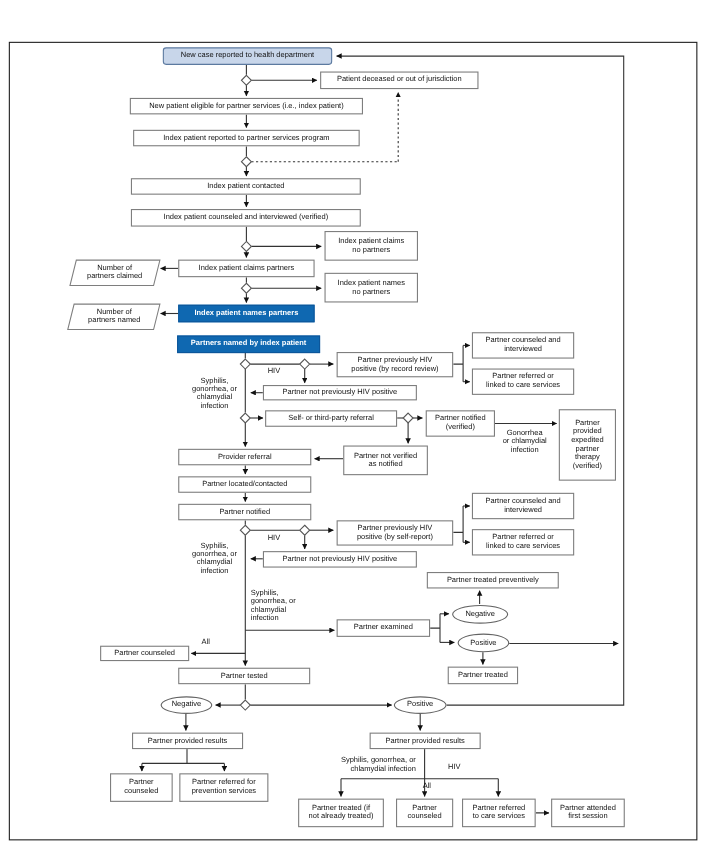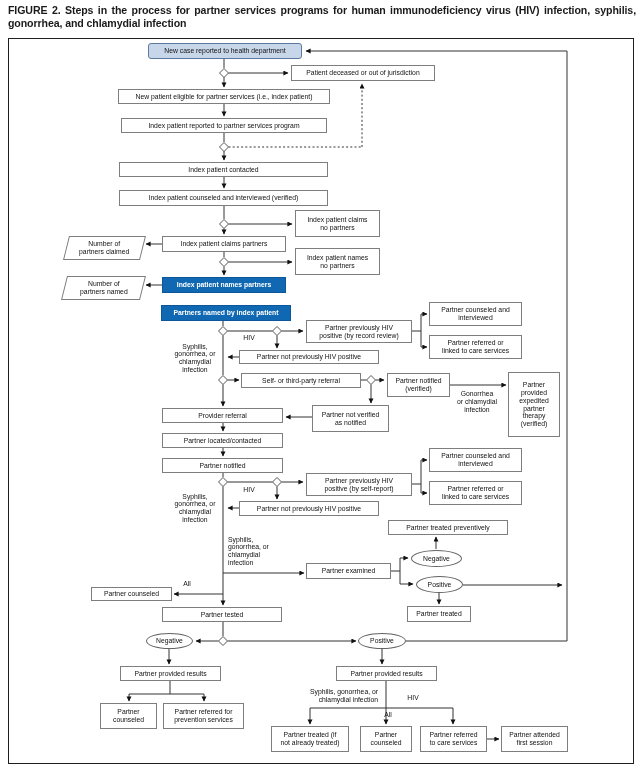--- a/index.html
+++ b/index.html
@@ -25,21 +25,20 @@
         border:1px solid #7e7e7e;transform:skewX(-14deg);display:flex;
         align-items:center;justify-content:center;}
   .para span{transform:skewX(14deg);font-size:6.8px;line-height:1.14;
         color:#111;text-align:center;white-space:pre-line;}
 </style>
 </head>
 <body>
 
 <div class="page">
 
-  <div class="title">FIGURE 2. Steps in the process for partner services programs for human immunodeficiency virus (HIV) infection, syphilis, gonorrhea, and chlamydial infection</div>
   <div class="frame"></div>
 
   <svg class="wires" viewBox="0 0 641 774" xmlns="http://www.w3.org/2000/svg">
     <defs>
       <marker id="ah" markerWidth="6" markerHeight="6" refX="4.6" refY="2.5" orient="auto" markerUnits="userSpaceOnUse">
         <path d="M0,0L5,2.5L0,5Z" fill="#111"></path>
       </marker>
     </defs>
     <g stroke="#333" stroke-width="1" fill="none">
       <path d="M406,641 H567 V51 H306" marker-end="url(#ah)"></path>

